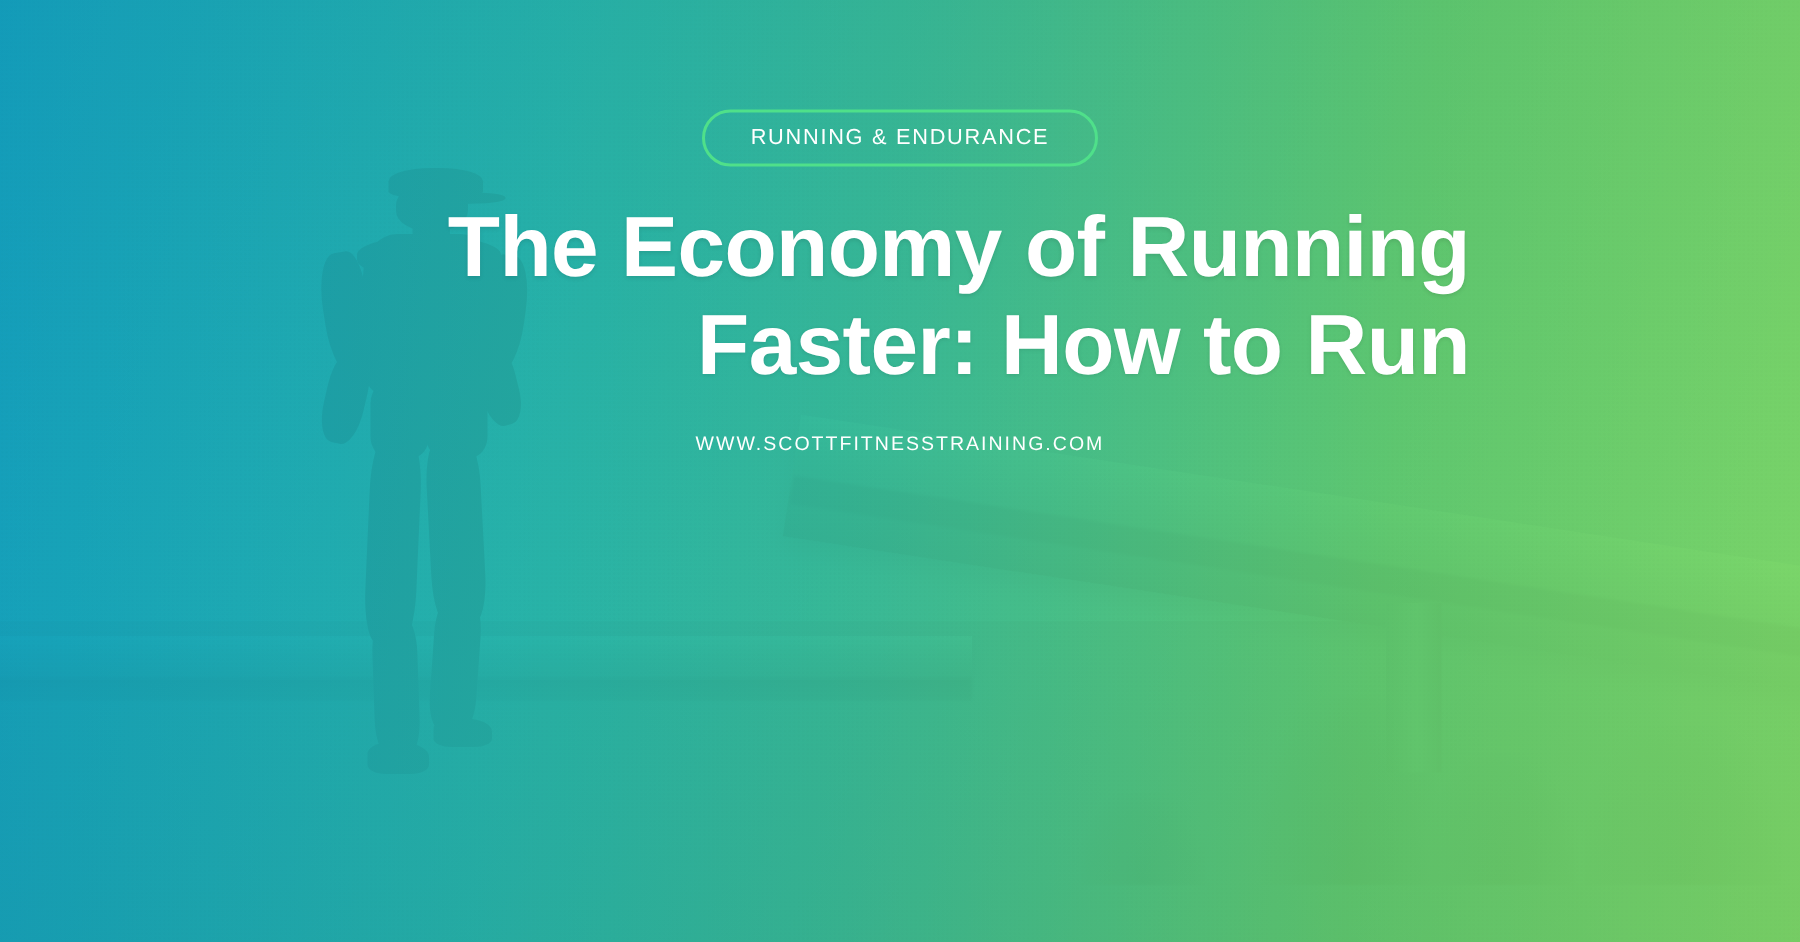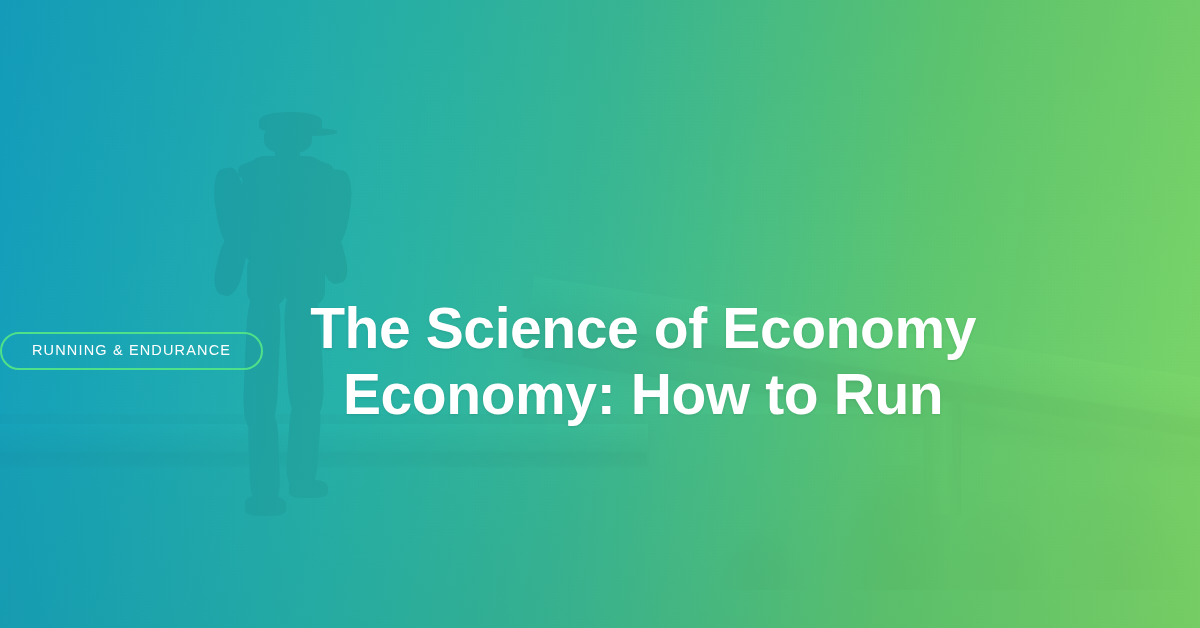--- a/index.html
+++ b/index.html
@@ -137,24 +137,24 @@
     background:linear-gradient(96deg,
        rgba(14,135,168,.46) 0%,
        rgba(40,168,140,.42) 45%,
        rgba(95,191,79,.46) 100%);
     mix-blend-mode:screen;
   }
 
   
   .content {
     position:absolute; inset:0;
-    display:flex; flex-direction:row;
+    display:flex; flex-direction:column;
     align-items:center; justify-content:flex-start;
     padding-top:73px;
-    text-align:center;
+    text-align:right;
   }
 
   .badge {
     display:inline-flex; align-items:center; justify-content:center;
     height:38px;
     padding:0 30px;
     border:2px solid #4FE08A;
     border-radius:19px;
     color:#ffffff;
     font-size:14.5px;
@@ -235,19 +235,20 @@
   <div class="wash2"></div>
   <div class="wash3"></div>
 
   <div class="content">
 
     <div class="badge">
       <span>RUNNING &amp; ENDURANCE</span>
     </div>
 
     <h1 class="title">
-      <span class="title-line">The Science of Economy</span>
-      <span class="title-line">Economy: How to Run</span>
+      <span class="title-line">The Economy of Running</span>
+      <span class="title-line">Faster: How to Run</span>
     </h1>
 
+    <div class="url">WWW.SCOTTFITNESSTRAINING.COM</div>
 
   </div>
 </div>
 
 </body></html>

